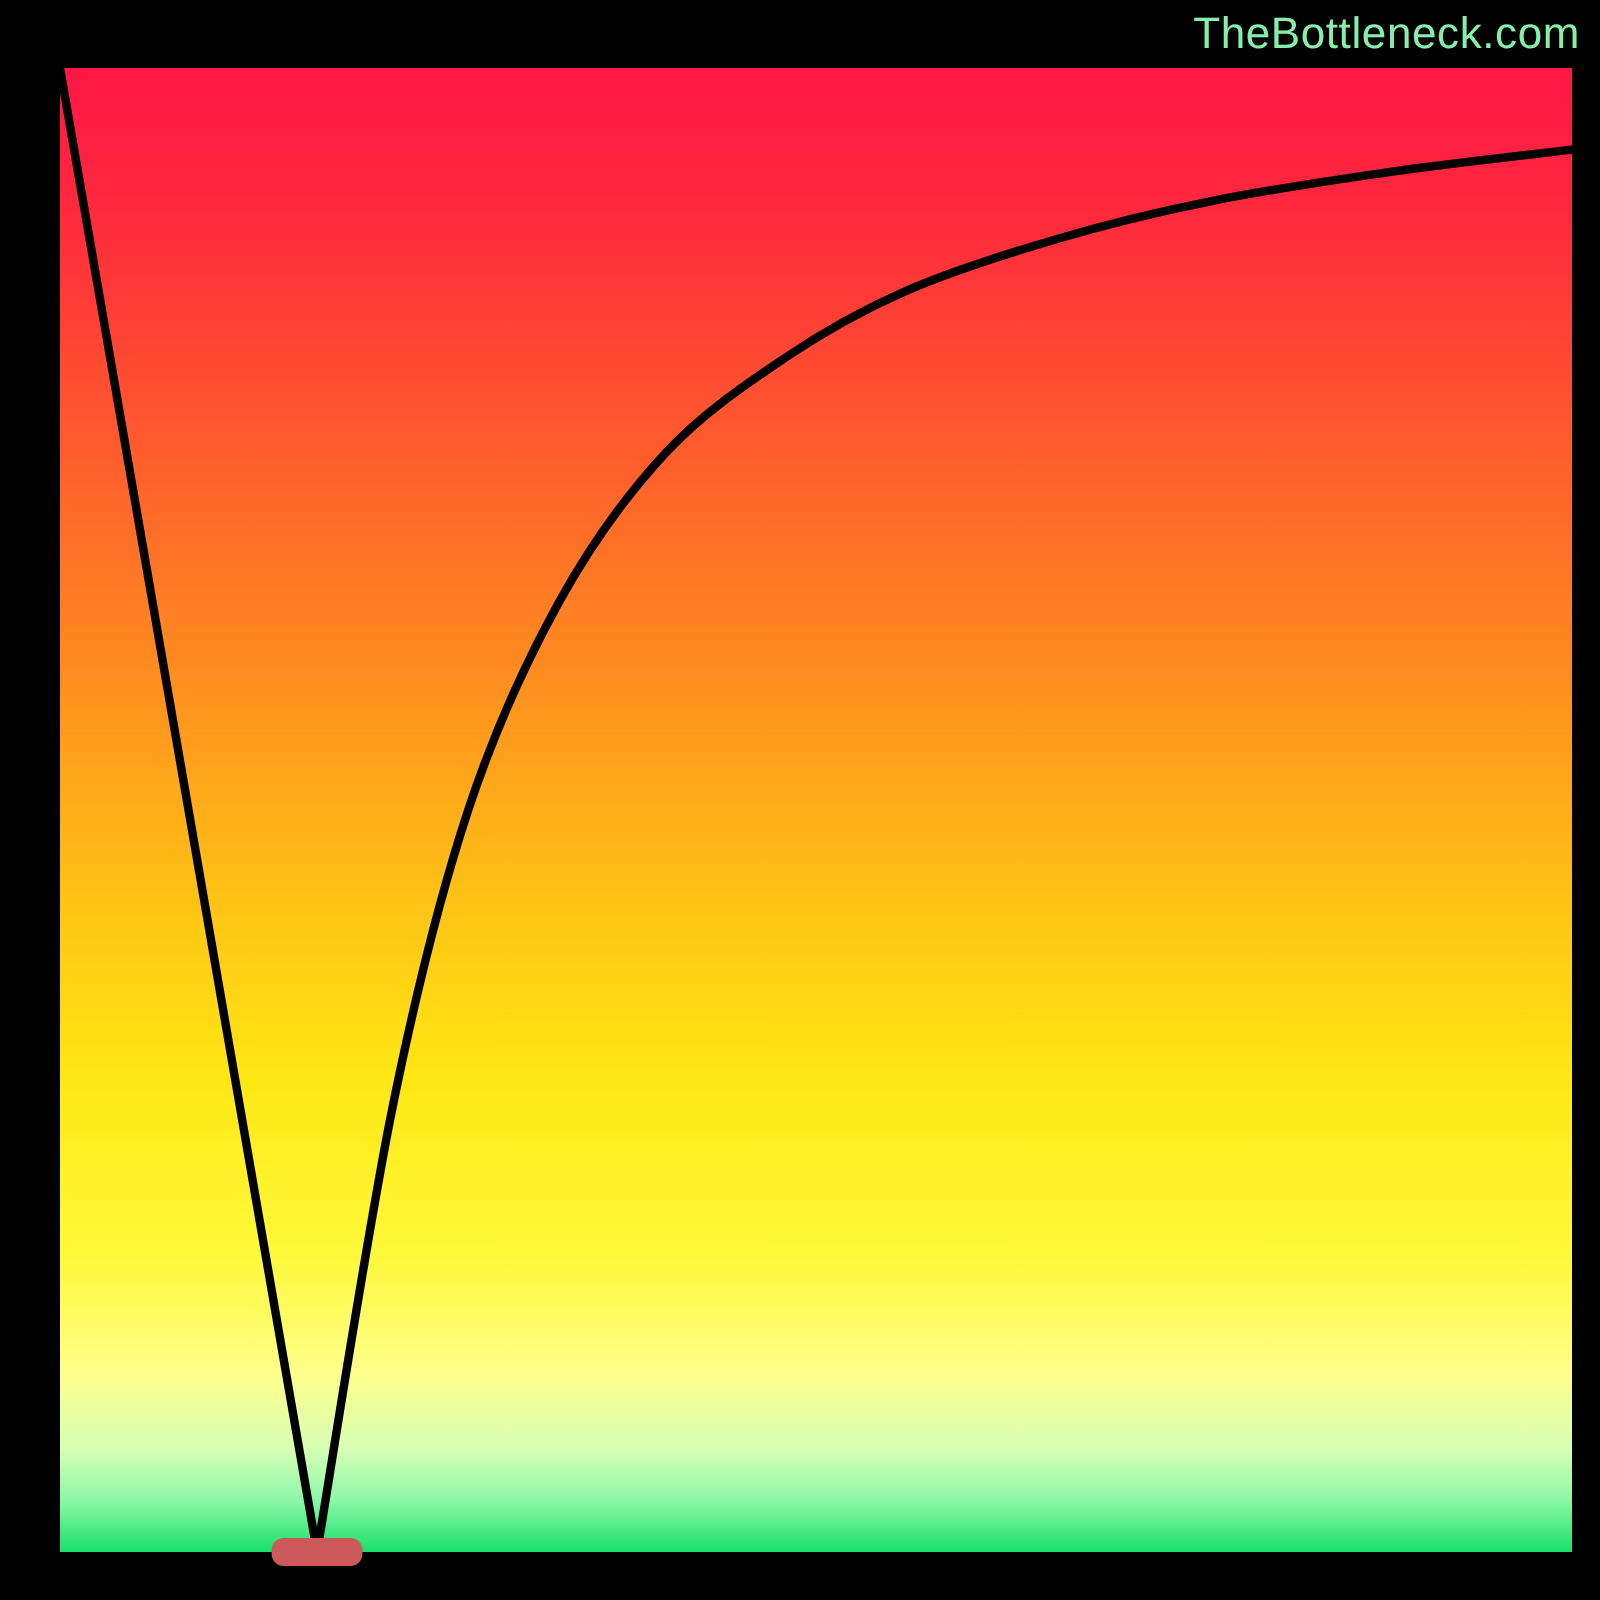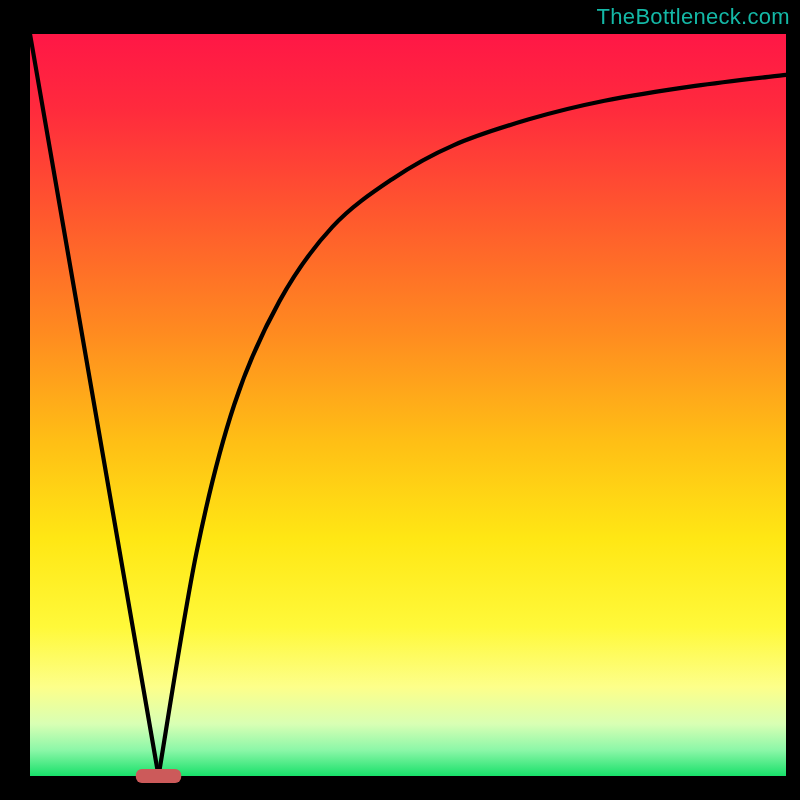--- a/index.html
+++ b/index.html
@@ -16,21 +16,21 @@
     top: 0;
     left: 0;
     width: 800px;
     height: 800px;
     background: #000;
   }
   .attribution {
     position: absolute;
     top: 4px;
     right: 10px;
-    color: #14b8a6;
+    color: #86efac;
     font-size: 22px;
     letter-spacing: 0.3px;
     font-weight: 500;
     z-index: 10;
   }
   svg {
     position: absolute;
     top: 0;
     left: 0;
   }

